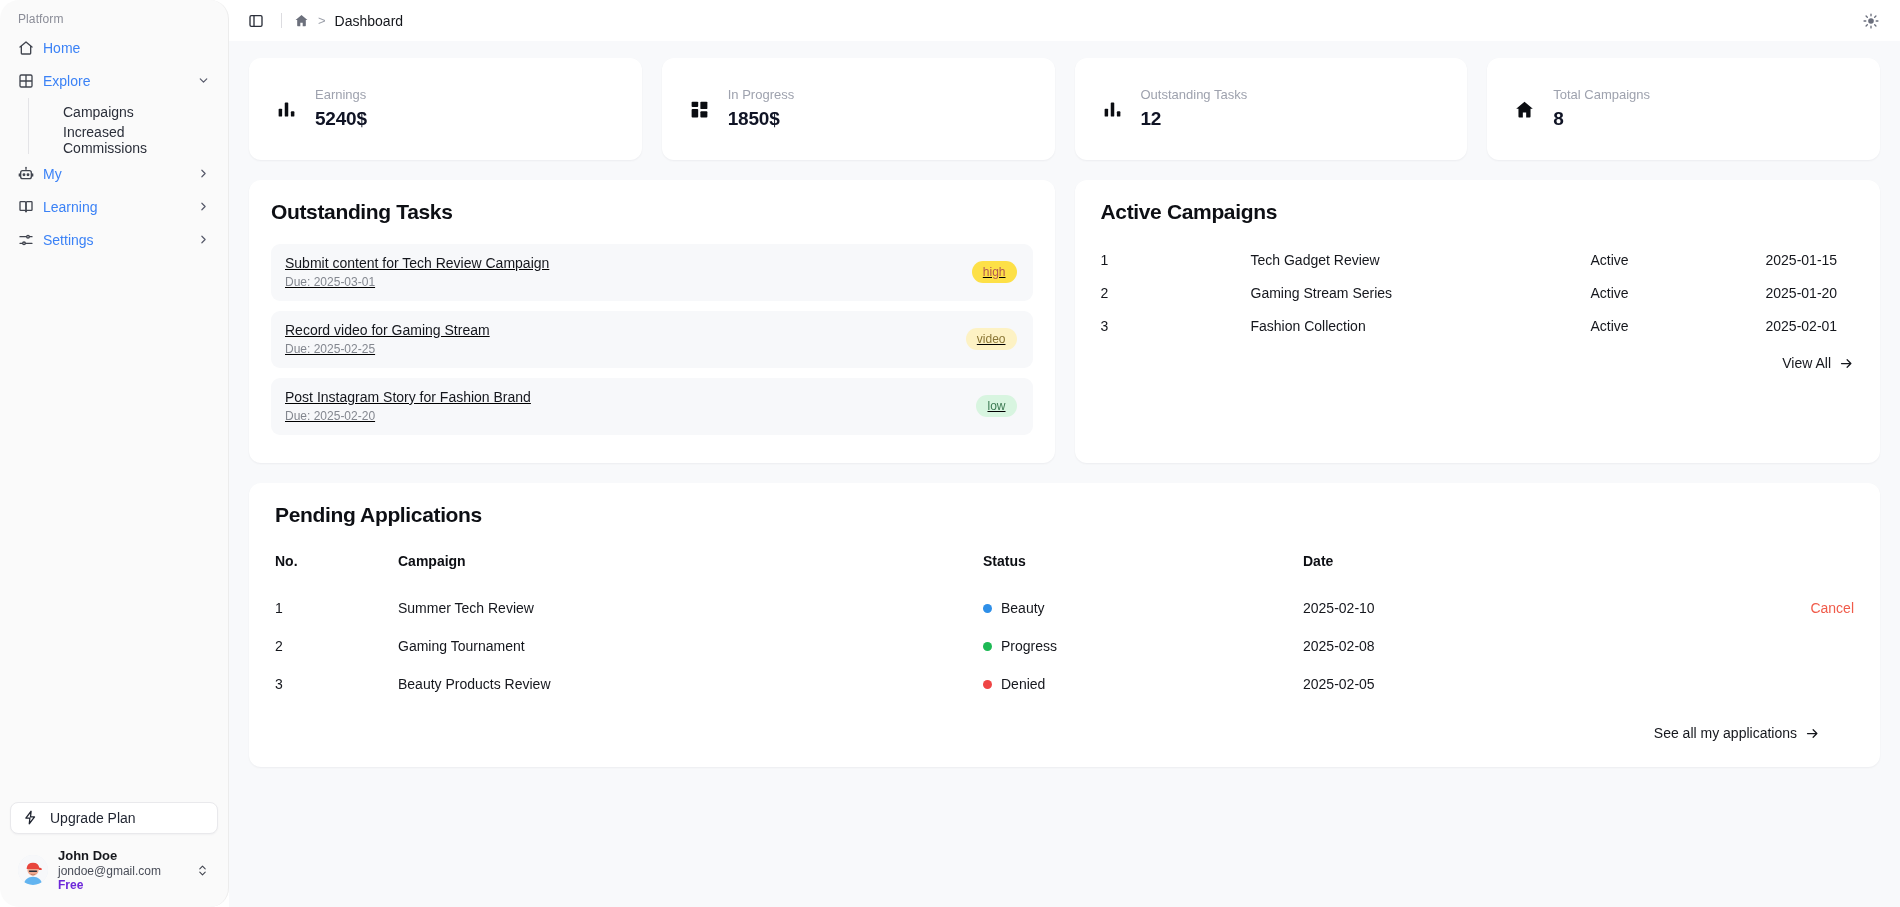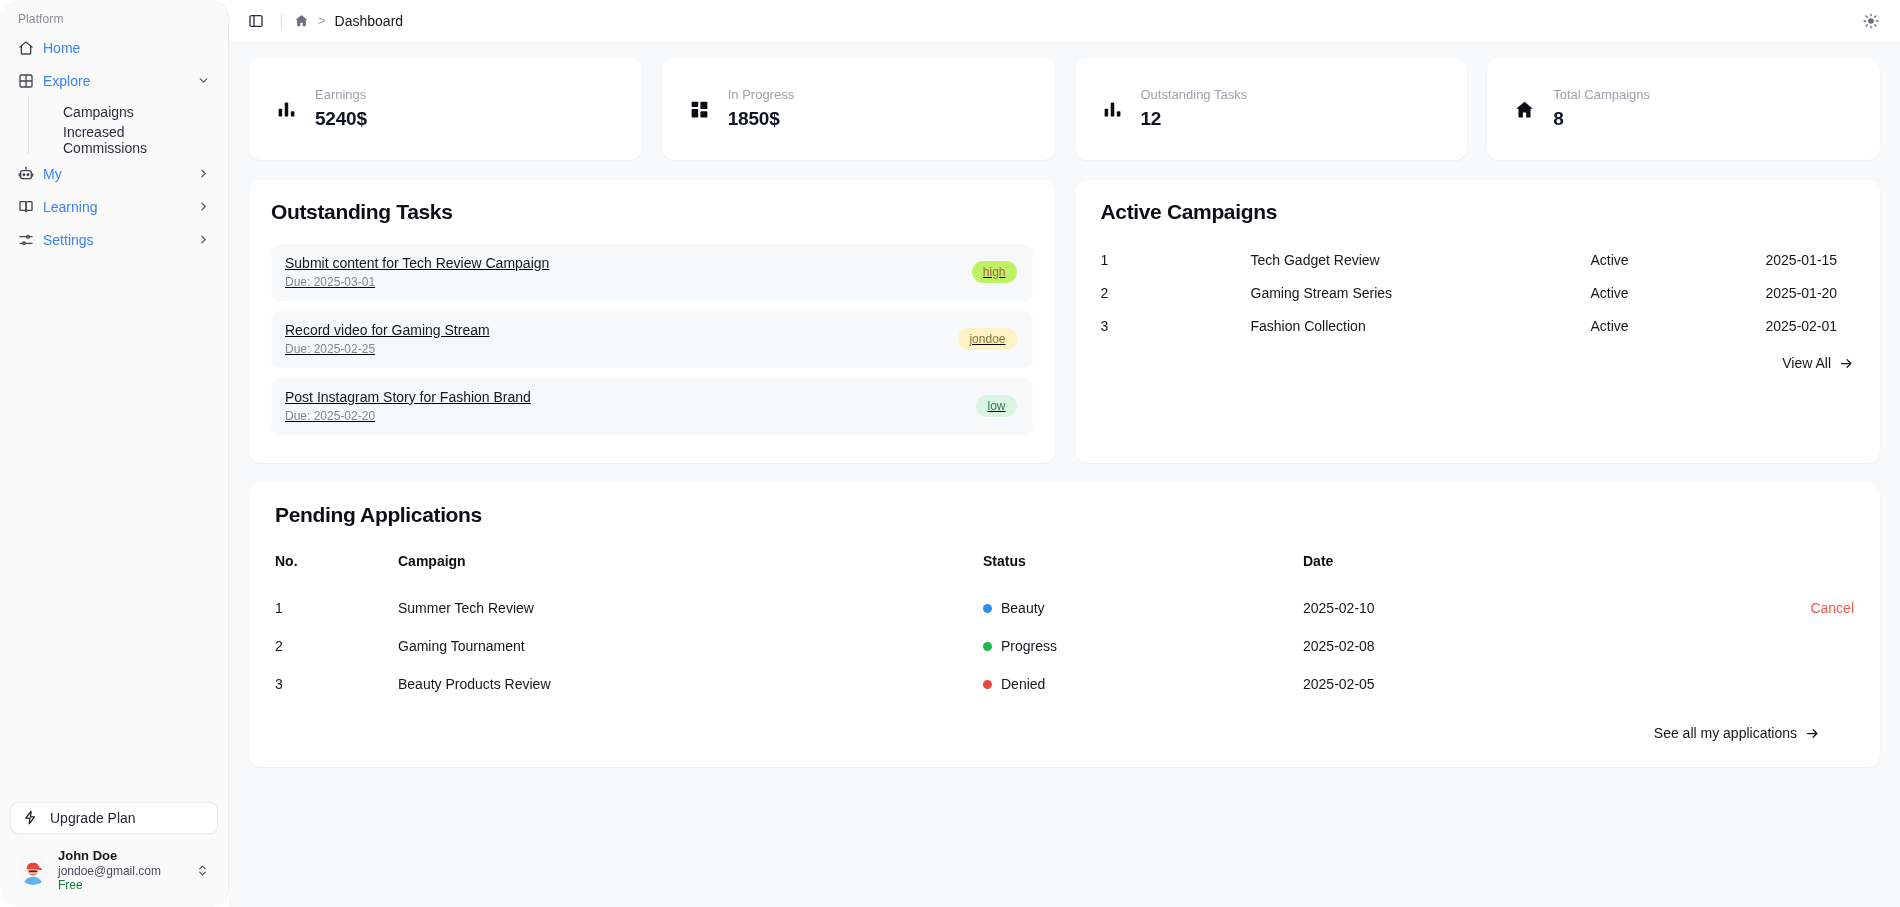--- a/index.html
+++ b/index.html
@@ -53,21 +53,21 @@
     display: flex; align-items: center; gap: 10px;
     padding: 4px 8px 6px 8px; border-radius: 8px; cursor: pointer;
   }
   .avatar {
     width: 30px; height: 30px; flex: 0 0 30px; border-radius: 50%;
     overflow: hidden; background: #eef2f7; position: relative;
   }
   .user-meta { flex: 1; min-width: 0; line-height: 1.22; }
   .user-name { font-size: 13px; font-weight: 700; color: #16181d; }
   .user-mail { font-size: 12px; color: #4a4e59; }
-  .user-plan { font-size: 12px; color: #15803d; }
+  .user-plan { font-size: 12px; color: #6d28d9; font-weight: bold; }
   .user-chev { width: 14px; color: #41454f; display: flex; align-items: center; }
 
   
   .main { flex: 1; height: 907px; display: flex; flex-direction: column; background: #ffffff; min-width: 0; }
   .topbar {
     height: 41px; flex: 0 0 41px; display: flex; align-items: center;
     padding: 0 16px 0 14px; background: #ffffff; gap: 10px;
   }
   .icon-btn {
     width: 26px; height: 26px; border-radius: 6px;
@@ -118,21 +118,21 @@
     padding: 11px 16px 12px 14px; margin-bottom: 10px;
     display: flex; align-items: center; cursor: pointer; text-decoration: underline;
   }
   .task-main { flex: 1; min-width: 0; }
   .task-name { font-size: 14px; color: #15171d; margin-bottom: 4px; }
   .task-due { font-size: 12px; color: #83878f; }
   .badge {
     font-size: 12px; border-radius: 999px;
     padding: 4px 11px; line-height: 1.2; white-space: nowrap;
   }
-  .badge-high { background: #bef264; color: #b35a52; }
+  .badge-high { background: #fde047; color: #b35a52; }
   .badge-medium { background: #fdf2c4; color: #8a7634; }
   .badge-low { background: #d8f5e0; color: #3c7a52; text-align: center; }
 
   .camp-table { width: 100%; border-collapse: collapse; }
   .camp-table td { font-size: 14px; color: #15171d; padding: 8px 0 9px 0; }
   .camp-c-no { width: 150px; }
   .camp-c-name { width: 340px; }
   .camp-c-status { width: 175px; }
   .camp-c-date { }
   .panel-link {
@@ -394,21 +394,21 @@
               <span class="task-due" style="display:block">Due: 2025-03-01</span>
             </span>
             <span class="badge badge-high">high</span>
           </div>
 
           <div class="task-item">
             <span class="task-main">
               <span class="task-name" style="display:block">Record video for Gaming Stream</span>
               <span class="task-due" style="display:block">Due: 2025-02-25</span>
             </span>
-            <span class="badge badge-medium">jondoe</span>
+            <span class="badge badge-medium">video</span>
           </div>
 
           <div class="task-item">
             <span class="task-main">
               <span class="task-name" style="display:block">Post Instagram Story for Fashion Brand</span>
               <span class="task-due" style="display:block">Due: 2025-02-20</span>
             </span>
             <span class="badge badge-low">low</span>
           </div>
         </div>

